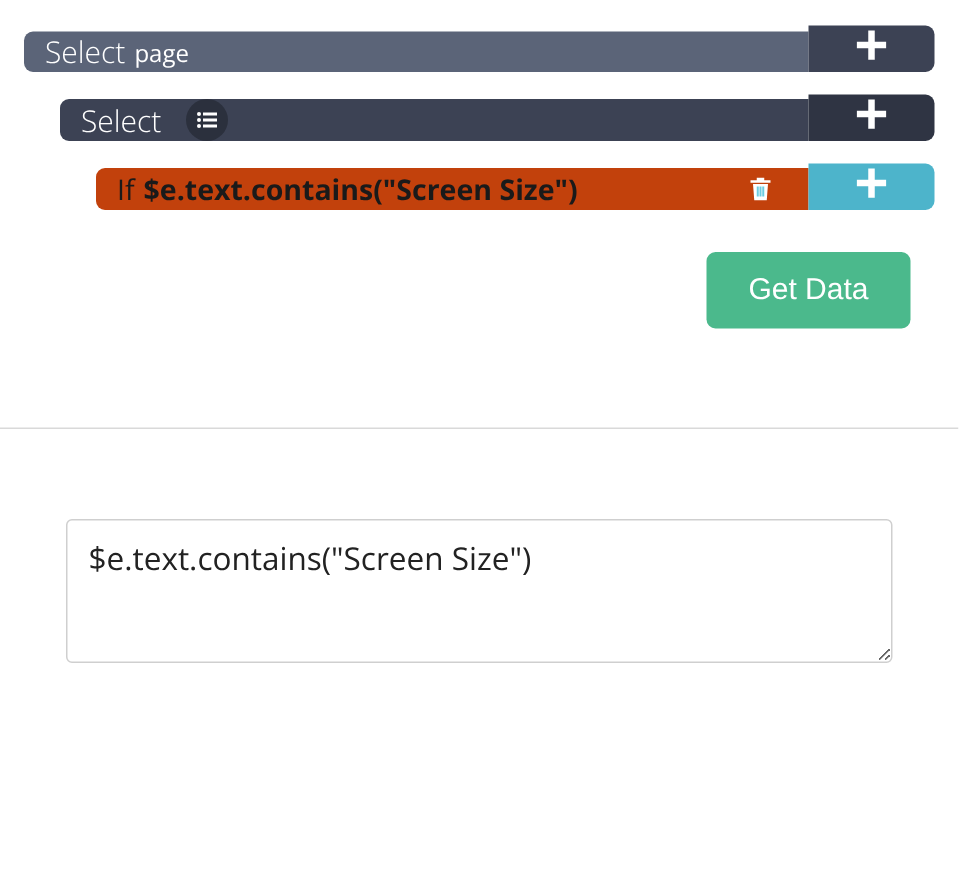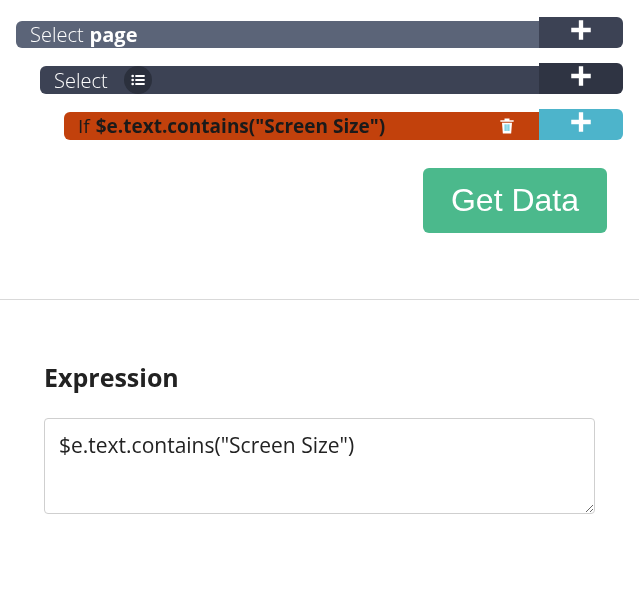--- a/index.html
+++ b/index.html
@@ -45,22 +45,22 @@
   .r3 { margin-left: 48px; }
   .r3 .row-body { background: #c2410c; color: #1a1a1a; }
   .r3 .row-add  { background: #4db4cb; color: #fff; }
 
   .label-word {
     font-size: 20px;
     font-weight: 300;
     margin-right: 6px;
   }
   .label-bold {
-    font-size: 20px;
-    font-weight: 700;
+    font-size: 16px;
+    font-weight: 400;
   }
   .r3 .label-word { font-size: 19px; font-weight: 400; color: #1a1a1a; }
   .r3 .label-bold { font-size: 19px; font-weight: 700; color: #1a1a1a; }
 
   .list-badge {
     width: 28px;
     height: 28px;
     border-radius: 14px;
     background: #2b303d;
     display: flex;
@@ -82,21 +82,21 @@
   }
   .trash-btn svg { width: 20px; height: 22px; fill: #fff; }
 
   .plus-icon svg { width: 26px; height: 26px; fill: #fff; }
 
   .get-data {
     display: block;
     margin: 28px 16px 0 auto;
     background: #4bb98c;
     color: #fff;
-    font-size: 32px;
+    font-size: 20px;
     font-weight: 300;
     border: none;
     border-radius: 6px;
     padding: 14px 28px;
     cursor: pointer;
   }
 
   .divider {
     border: none;
     border-top: 1px solid #d9d9d9;
@@ -188,15 +188,14 @@
     </div>
   </div>
 
   <button class="get-data">Get Data</button>
 
 </div>
 
 <hr class="divider">
 
 <div class="bottom-section">
-  <div class="expr-heading">Expression</div>
   <textarea class="expr-textarea" style="">$e.text.contains("Screen Size")</textarea>
 </div>
 
 </body></html>

